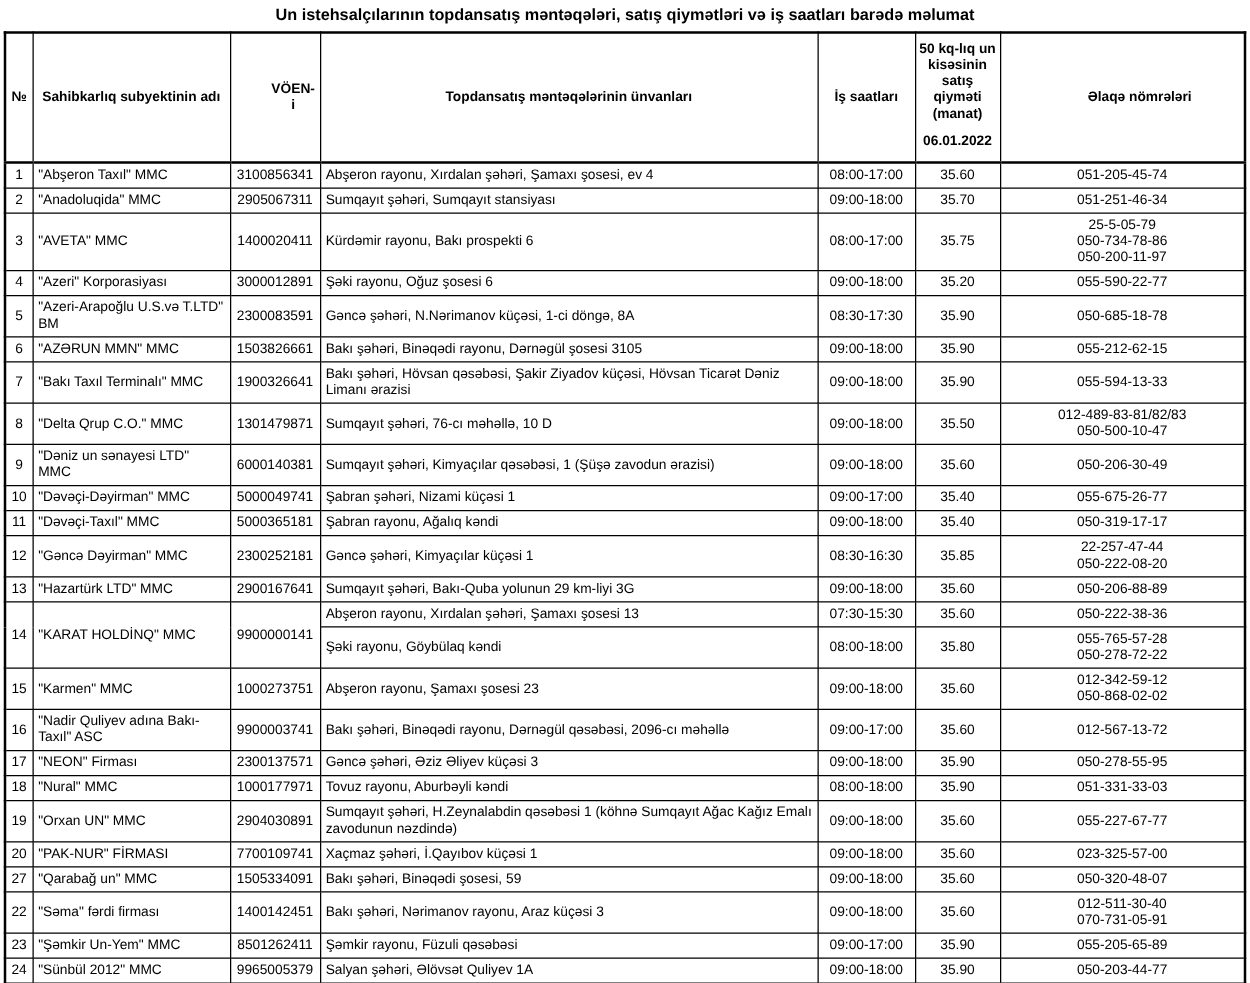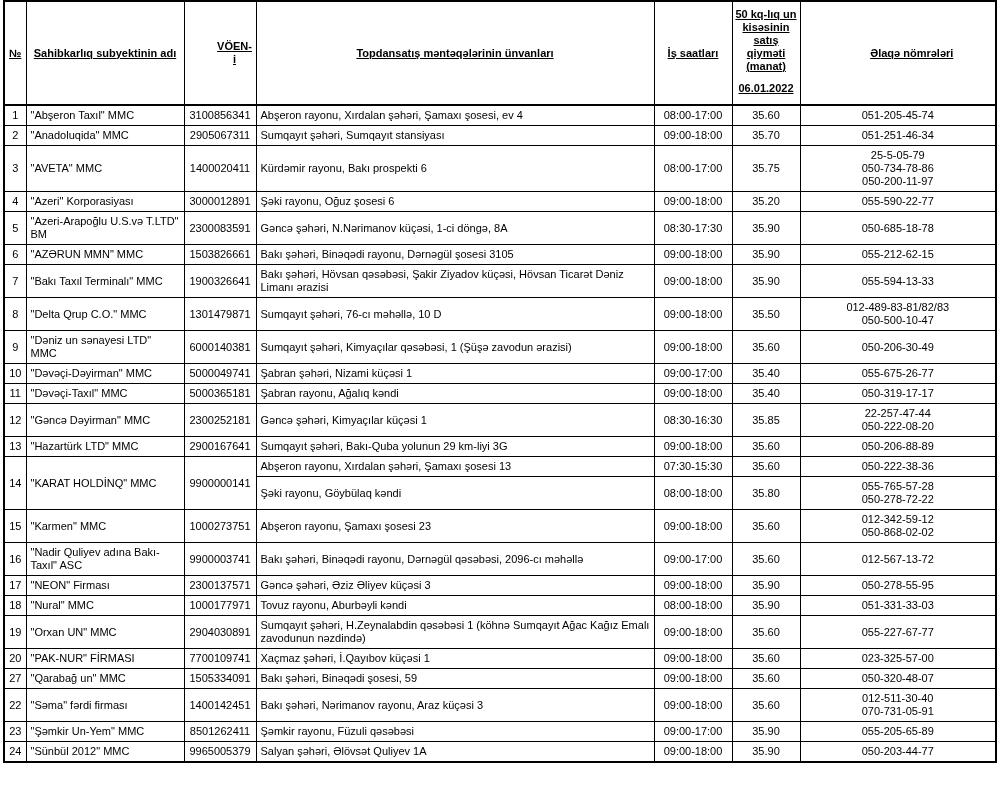--- a/index.html
+++ b/index.html
@@ -35,21 +35,20 @@
     vertical-align: middle;
     text-align: center;
     overflow: hidden;
     word-wrap: break-word;
   }
   thead th {
     font-weight: bold;
     border-bottom: 2px solid #000;
     height: 96px;
     vertical-align: middle;
-    text-decoration: underline;
   }
   th.c-price { padding: 0; }
   .price-head-wrap {
     display: flex;
     flex-direction: column;
     justify-content: space-between;
     height: 96px;
     padding: 3px 2px 6px 2px;
     box-sizing: border-box;
   }
@@ -59,20 +58,21 @@
   .c-voen   { width: 72px; padding-left: 32px; }
   .c-addr   { width: 398px; }
   .c-hours  { width: 78px; margin-top: 40px; }
   .c-price  { width: 68px; }
   .c-contact{ width: auto; padding-left: 31px; }
 </style>
 </head>
 <body>
 
 <div class="page">
+  <div class="title">Un istehsalçılarının topdansatış məntəqələri, satış qiymətləri və iş saatları barədə məlumat</div>
 
   <table class="main">
     <colgroup>
       <col class="c-num">
         <col class="c-name">
         <col class="c-voen">
         <col class="c-addr">
       <col class="c-hours">
         <col class="c-price">
         <col class="c-contact">

